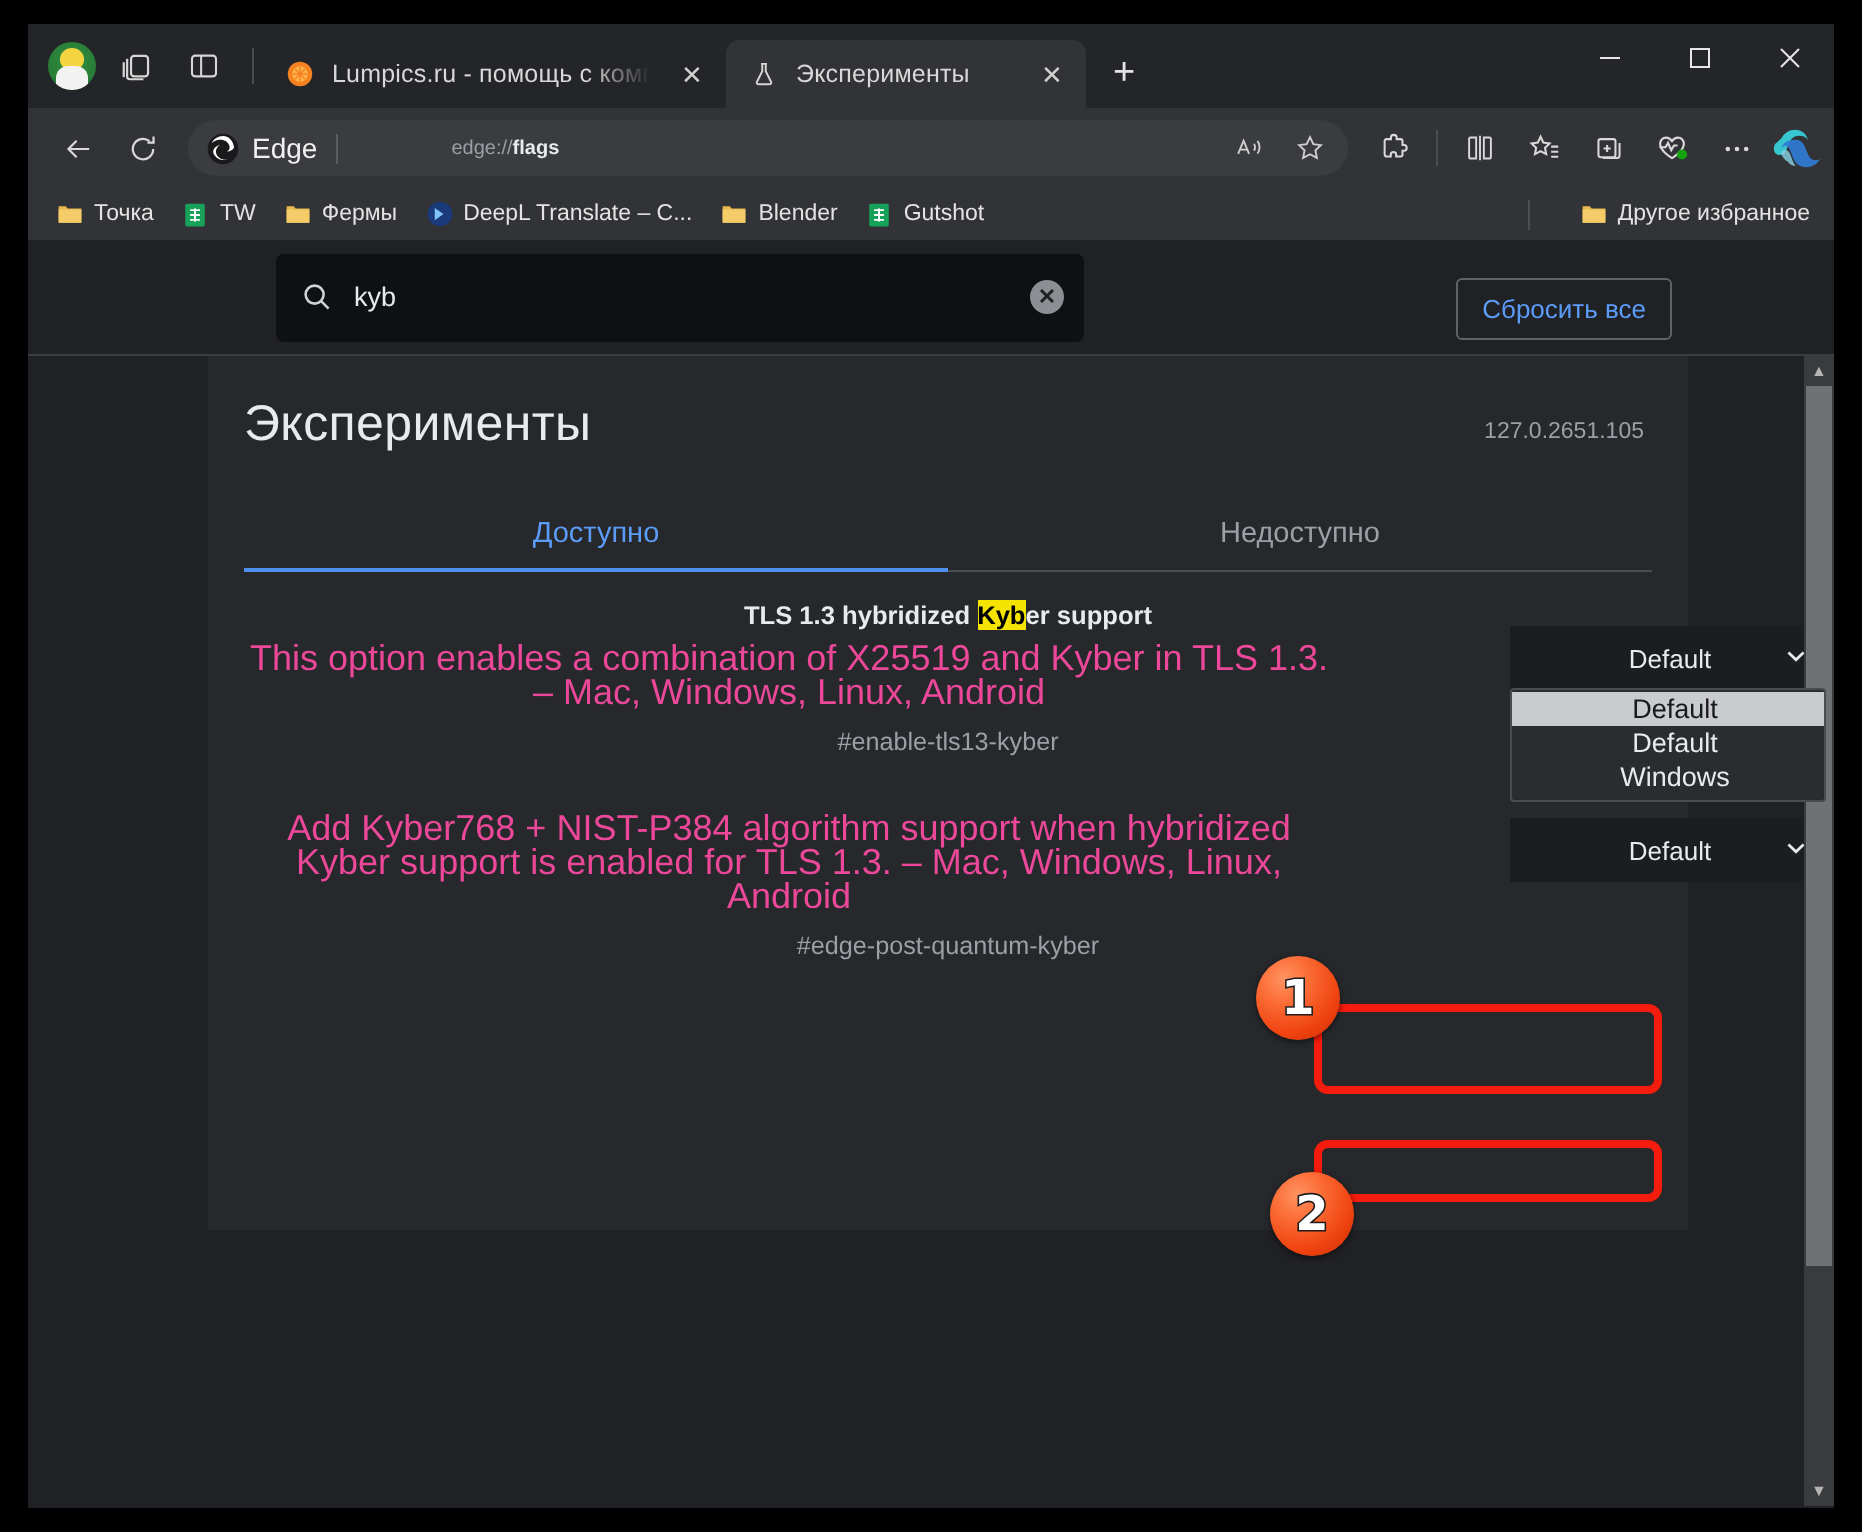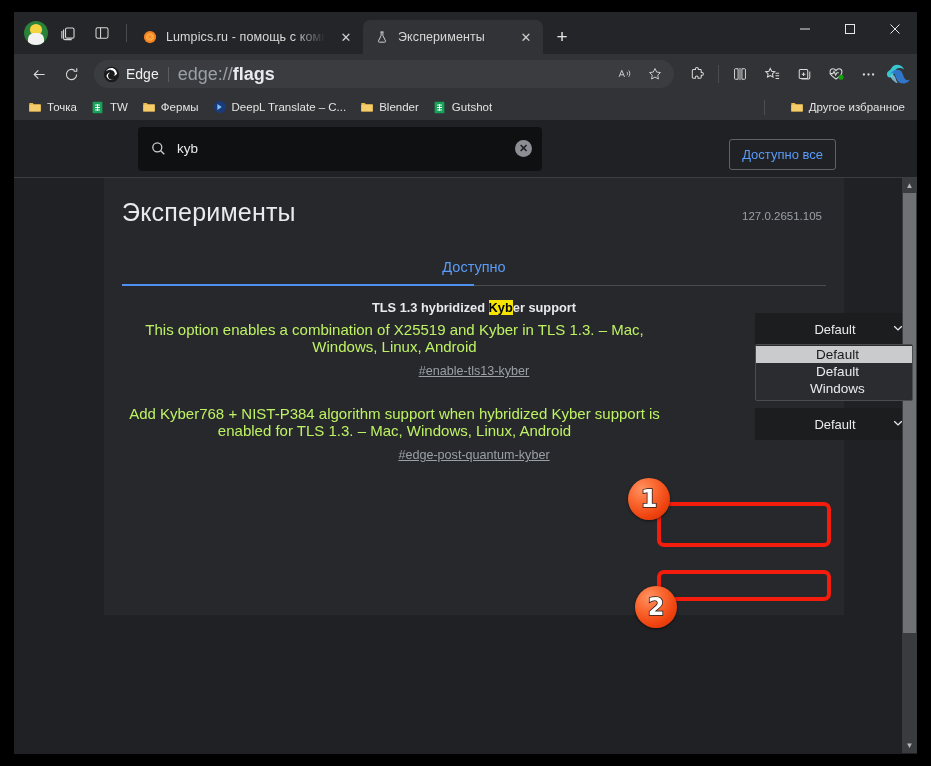--- a/index.html
+++ b/index.html
@@ -107,22 +107,23 @@
     min-width: 0;
   }
   .edge-logo { width: 17px; height: 17px; flex: none; }
   .omni-brand {
     font-size: 14px; color: #f0f0f0; margin-left: 6px; white-space: nowrap;
   }
   .omni-divider {
     width: 1px; height: 15px; background: #5c5d60; margin: 0 9px; flex: none;
   }
   .omni-url {
-    font-size: 18px; color: #9aa0a6; white-space: nowrap; flex: 1;
+    font-size: 10px; color: #9aa0a6; white-space: nowrap; flex: 1;
     overflow: hidden;
+    margin-left: 48px;
   }
   .omni-url b { color: #e8eaed; font-weight: 600; }
   .omni-right { display: flex; align-items: center; gap: 2px; }
   .copilot { width: 26px; height: 26px; flex: none; }
 
   
   .bookmarks {
     height: 26px; background: #323336;
     display: flex; align-items: center; padding: 0 8px; gap: 2px;
     font-size: 11.5px; color: #e3e3e3; position: relative;
@@ -198,25 +199,25 @@
   }
 
   .flag {
     position: relative; padding: 14px 18px 0 18px; text-align: center;
   }
   .flag-name {
     font-size: 12.8px; font-weight: bold; color: #e8eaed; margin-bottom: 6px;
   }
   .hl { background: #f5e401; color: #000; font-weight: bold; }
   .flag-desc {
-    font-size: 15px; color: #bef264; line-height: 17px; max-width: 545px;
+    font-size: 18px; color: #ec4899; line-height: 17px; max-width: 545px;
   }
   .flag-id {
     display: inline-block; margin-top: 9px;
-    font-size: 12.6px; color: #9aa0a6; text-decoration: underline;
+    font-size: 12.6px; color: #9aa0a6; 
   }
 
   
   .sel-box {
     position: absolute; width: 160px; height: 32px;
     background: #1c1d1f; color: #e8eaed; font-size: 13px;
     display: flex; align-items: center; justify-content: center;
     border: 0;
   }
   .sel-box .chev {
@@ -504,34 +505,35 @@
       <div class="searchwrap">
         <span class="search-ico">
           <svg width="17" height="17" viewBox="0 0 20 20" fill="none" stroke="#cfd2d6" stroke-width="1.5">
             <circle cx="8.6" cy="8.6" r="5.3"></circle>
               <path d="M12.6 12.6l4.2 4.2"></path>
           </svg>
         </span>
         <input class="search-input" type="text" value="kyb" style="">
         <span class="search-clear">✕</span>
       </div>
-      <div class="reset-btn">Доступно все</div>
+      <div class="reset-btn">Сбросить все</div>
     </div>
 
     <div class="scrollarea">
 
       <div class="card">
 
         <div class="card-head">
           <div class="card-title">Эксперименты</div>
           <div class="card-version">127.0.2651.105</div>
         </div>
 
         <div class="tabs">
           <div class="ftab sel">Доступно</div>
+          <div class="ftab">Недоступно</div>
         </div>
 
         <div class="flag">
           <div class="flag-name"><span>TLS 1.3 hybridized </span><span class="hl">Kyb</span><span>er support</span></div>
           <div class="flag-desc">This option enables a combination of X25519 and Kyber in TLS 1.3. – Mac, Windows, Linux, Android</div>
           <a class="flag-id">#enable-tls13-kyber</a>
 
           <div class="sel-box" id="select1">
             <span>Default</span>
             <span class="chev">

